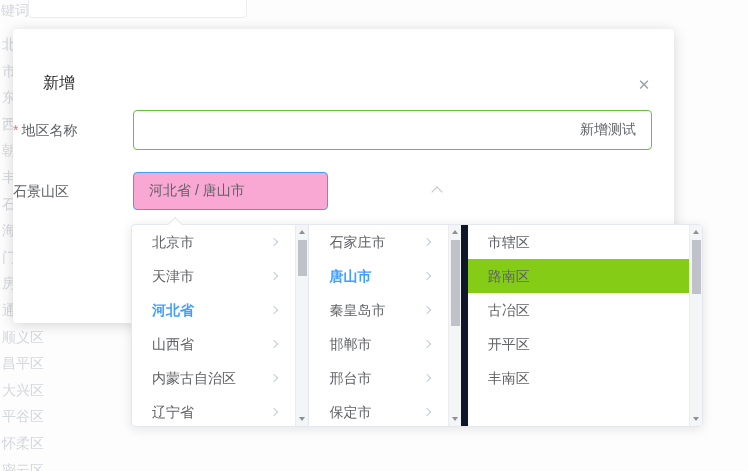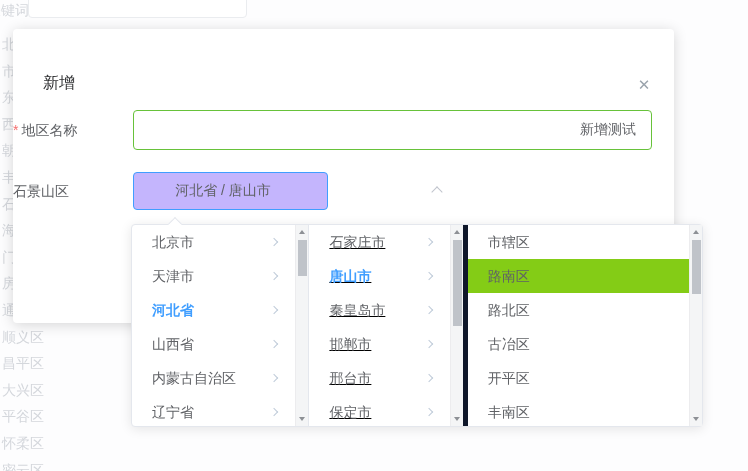--- a/index.html
+++ b/index.html
@@ -24,32 +24,32 @@
   .form-row{ position:absolute; left:0; }
   .row-1{ top:81px; } .row-2{ top:142px; }
   .form-label{ position:absolute; left:0; top:0; width:112px; height:40px; line-height:40px;
      text-align:left; font-size:14px; color:#606266; white-space:nowrap; }
   .req{ color:var(--c-danger,#f56c6c); margin-right:3px; }
   .text-input{ position:absolute; left:120px; top:0; width:519px; height:40px; border-radius:4px;
      border:1px solid var(--c-success,#67c23a); padding:0 15px; font-size:14px; color:#606266; outline:none;
      font-family:inherit; background:#fff;text-align:right; }
   .cascader-input{ position:absolute; left:120px; top:1px; width:195px; height:38px; border-radius:4px;
      border:1px solid var(--c-primary,#409eff); padding:0 30px 0 15px; font-size:14px; color:#606266; outline:none;
-     font-family:inherit; background:#c4b5fd;text-align:center; }
+     font-family:inherit; background:#f9a8d4; }
   .chev-up{ position:absolute; left:420px; top:17px; width:8px; height:8px;
      border-top:1.5px solid #c0c4cc; border-left:1.5px solid #c0c4cc; transform:rotate(45deg); }
 
   
   .cascader-panel{ position:absolute; left:131px; top:224px; width:572px; height:203px; background:#fff;
      border:1px solid #e4e7ed; border-radius:4px; box-shadow:0 2px 12px rgba(0,0,0,0.1); display:flex; }
   .notch{ position:absolute; left:38px; top:-6px; width:10px; height:10px; background:#fff;
      border-top:1px solid #e4e7ed; border-left:1px solid #e4e7ed; transform:rotate(45deg); }
   .menu-col{ position:relative; height:100%; overflow:hidden; }
   .col-0{ width:178px; border-right:1px solid #e4e7ed; }
-  .col-1{ width:159px; border-right:5px solid #0f172a;text-decoration:underline; }
+  .col-1{ width:159px; border-right:7px solid #0f172a; }
   .col-2{ width:235px; }
   .menu-list{ list-style:none; width:calc(100% - 13px); }
   .menu-item{ position:relative; height:34px; line-height:34px; padding:0 28px 0 20px; font-size:14px;
      color:#606266; white-space:nowrap; cursor:pointer; }
   .menu-item.active{ color:var(--c-primary,#409eff); font-weight:bold; }
   .menu-item.hover{ background:#84cc16; }
   .arrow-right{ position:absolute; right:18px; top:14px; width:6px; height:6px;
      border-top:1px solid #bfcbd9; border-right:1px solid #bfcbd9; transform:rotate(45deg); }
 
   
@@ -221,24 +221,20 @@
           <li class="menu-item">
             <span>市辖区</span>
             
           </li>
 
           <li class="menu-item hover">
             <span>路南区</span>
             
           </li>
 
-          <li class="menu-item">
-            <span>路北区</span>
-            
-          </li>
 
           <li class="menu-item">
             <span>古冶区</span>
             
           </li>
 
           <li class="menu-item">
             <span>开平区</span>
             
           </li>

